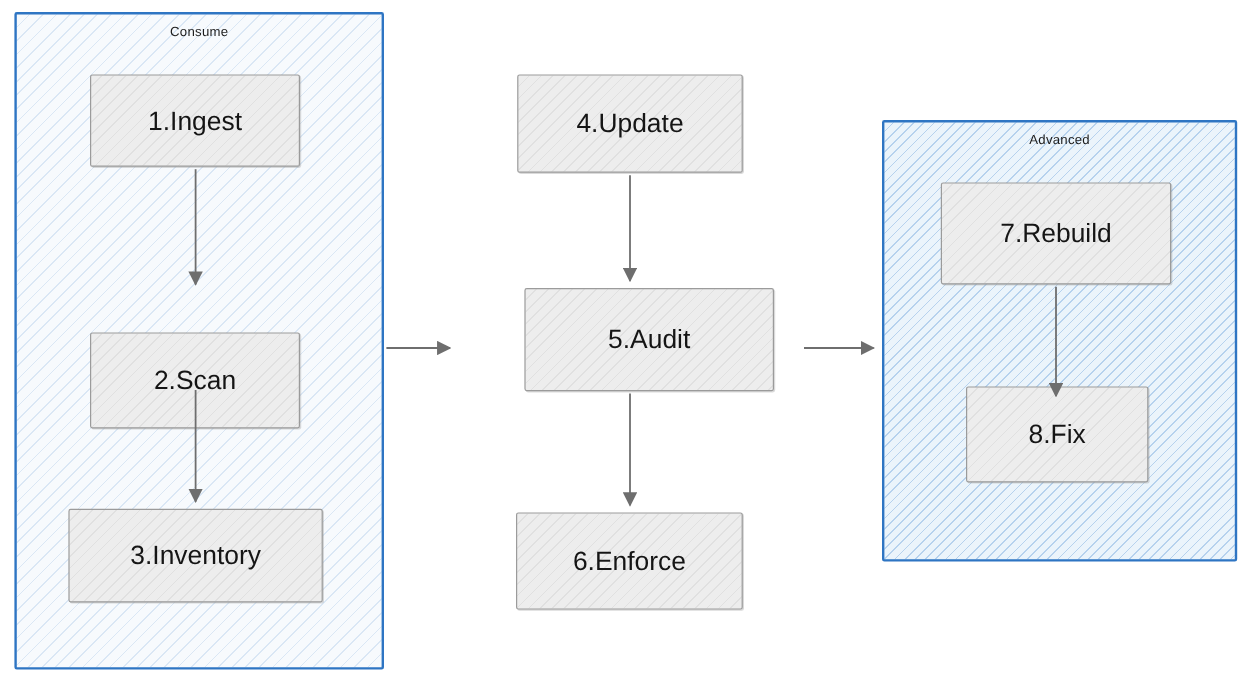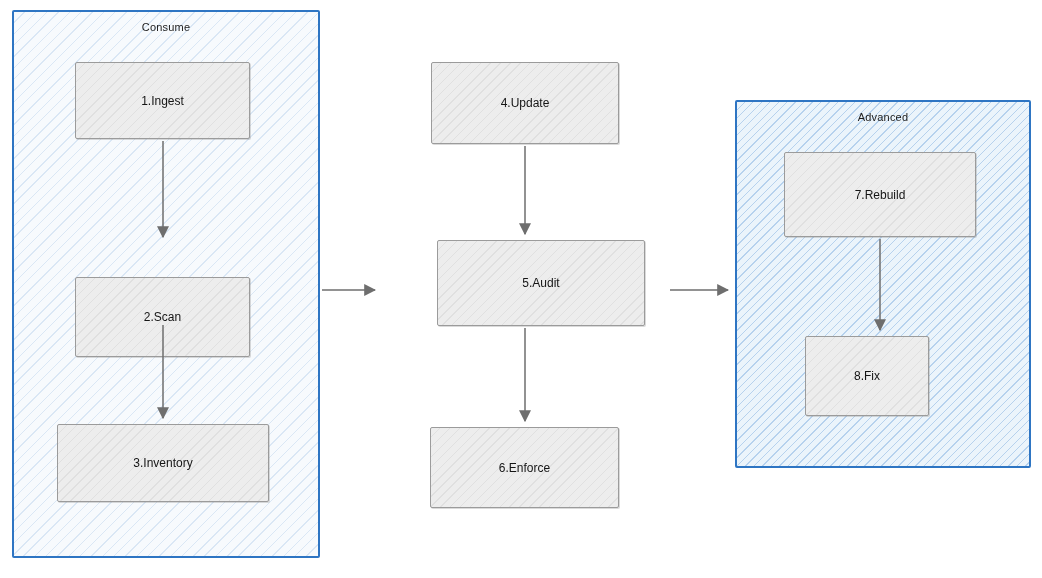--- a/index.html
+++ b/index.html
@@ -61,32 +61,32 @@
     border: 1.6px solid var(--node-border, #9b9b9b);
     border-radius: 2px;
     background-color: var(--node-fill, #ededed);
     background-image: repeating-linear-gradient(
       135deg,
       transparent 0px, transparent 6px,
       rgba(165, 165, 165, 0.18) 6px, rgba(165, 165, 165, 0.18) 7px);
     display: flex;
     align-items: center;
     justify-content: center;
-    font-size: 12px;
+    font-size: 22px;
     color: #151515;
     box-shadow: 1px 1px 0 rgba(150,150,150,0.35);
   }
   .node-1 { left: 75px;  top: 62px;  width: 175px; height: 77px; }
   .node-2 { left: 75px;  top: 243px; width: 175px; height: 80px; margin-top: 34px; }
   .node-3 { left: 57px;  top: 424px; width: 212px; height: 78px; }
   .node-4 { left: 431px; top: 62px;  width: 188px; height: 82px; }
   .node-5 { left: 437px; top: 240px; width: 208px; height: 86px; align-items: center; }
   .node-6 { left: 430px; top: 427px; width: 189px; height: 81px; }
   .node-7 { left: 784px; top: 152px; width: 192px; height: 85px; }
-  .node-8 { left: 805px; top: 336px; width: 124px; height: 80px; }
+  .node-8 { left: 805px; top: 322px; width: 152px; height: 80px; }
   
   .arrows {
     position: absolute;
     left: 0; top: 0;
     width: 1042px;
     height: 578px;
     pointer-events: none;
   }
   .arrows line {
     stroke: var(--arrow, #6e6e6e);

